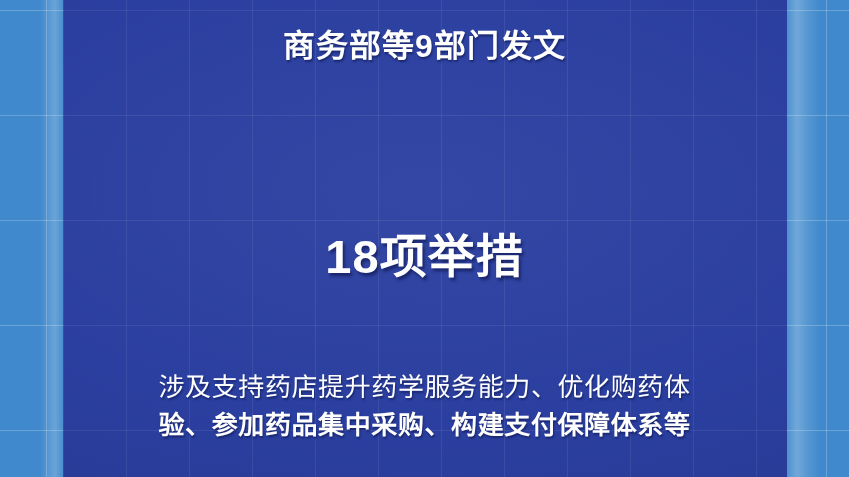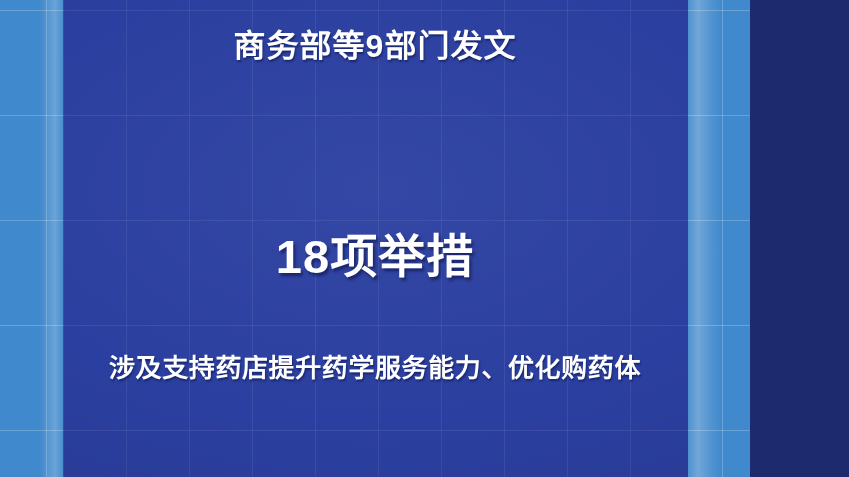--- a/index.html
+++ b/index.html
@@ -8,21 +8,21 @@
     padding: 0;
     background: #1d2a6e;
   }
   body {
     font-family: "Liberation Sans", "DejaVu Sans", sans-serif;
   }
 
   
   .poster {
     position: relative;
-    width: 750px;
+    width: 849px;
     height: 477px;
     overflow: hidden;
     background: #4c1d95;
     user-select: none;
   }
 
   
   .outer-grid {
     position: absolute;
     inset: 0;
@@ -117,24 +117,24 @@
   .headline-2 {
     top: 228px;
     font-size: 47px;
     line-height: 58px;
     font-weight: 700;
     letter-spacing: 1px;
     text-shadow: 2px 3px 3px rgba(10,18,70,0.6);
   }
 
   .sub-1 {
-    top: 351px;
+    top: 370px;
     font-size: 26px;
     line-height: 34px;
-    font-weight: 700;
+    font-weight: 400;
     letter-spacing: 0.6px;
     text-shadow: 1px 2px 2px rgba(10,18,70,0.55);
   }
   .sub-2 {
     top: 408px;
     font-size: 26px;
     line-height: 34px;
     font-weight: 700;
     letter-spacing: 0.6px;
     text-shadow: 1px 2px 2px rgba(10,18,70,0.55);
@@ -154,15 +154,16 @@
 
   <div class="content">
 
     <div class="line kicker">商务部等9部门发文</div>
 
 
     <div class="line headline-2">18项举措</div>
 
     <div class="line sub-1">涉及支持药店提升药学服务能力、优化购药体</div>
 
+    <div class="line sub-2">验、参加药品集中采购、构建支付保障体系等</div>
 
   </div>
 </div>
 
 </body></html>

